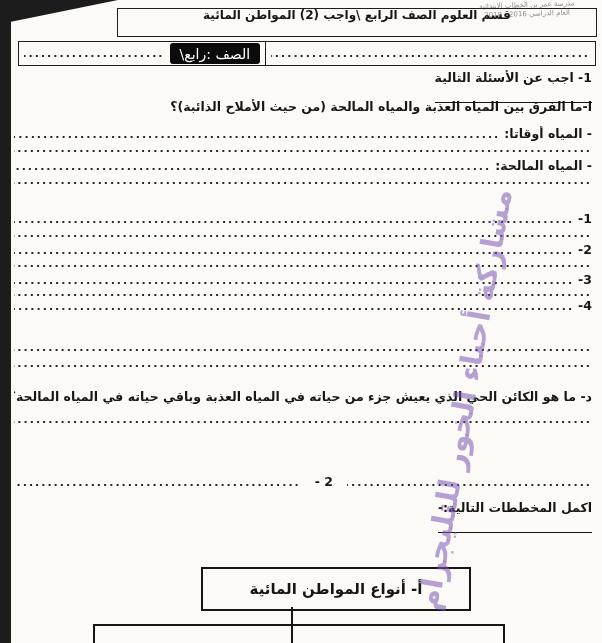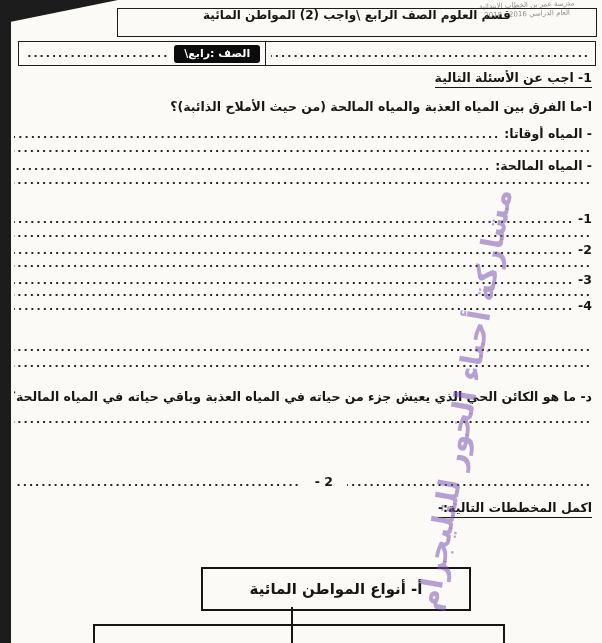--- a/index.html
+++ b/index.html
@@ -14,27 +14,27 @@
   .stamp{position:absolute;top:1px;right:10px;width:130px;font-size:7px;line-height:1.35;
         color:#8d8d8d;text-align:center;transform:rotate(-2deg);z-index:1;}
   .title-box{position:absolute;top:8px;left:117px;right:5px;height:27px;border:1.5px solid #1d1d1d;
         display:flex;align-items:center;justify-content:center;z-index:2;}
   .title-text{font-weight:bold;font-size:12px;border-bottom:1.5px solid #1d1d1d;padding-bottom:14px;}
   .name-row{position:absolute;top:41px;left:18px;right:6px;height:23px;border:1.5px solid #1d1d1d;
         display:flex;z-index:2;}
   .cell{display:flex;align-items:center;gap:5px;padding:0 5px;min-width:0;}
   .cell-name{flex:1.35;border-left:1.5px solid #1d1d1d;}
   .cell-class{flex:1;}
-  .pill{background:#0b0b0b;color:#fff;font-weight:bold;font-size:11px;padding:2.5px 10px;
+  .pill{background:#0b0b0b;color:#fff;font-weight:normal;font-size:14px;padding:2.5px 10px;
         border-radius:3px;white-space:nowrap;}
   
   .ln{position:absolute;left:14px;right:10px;font-size:12.5px;white-space:nowrap;overflow:hidden;z-index:2;}
   .qline,.ansnum,.ans2{display:flex;align-items:baseline;gap:4px;}
   .b{font-weight:bold;text-align:right;}
-  .u{border-bottom:1.5px solid #161616;padding-bottom:2px;font-weight:bold;display:inline-block;}
+  .u{border-bottom:1.5px solid #161616;padding-bottom:17px;font-weight:bold;display:inline-block;}
   .dots{font-size:11px;font-weight:bold;letter-spacing:2px;color:#242424;white-space:nowrap;overflow:hidden;}
   .fill{flex:1;min-width:0;}
   .num{direction:ltr;unicode-bidi:isolate;font-weight:bold;font-size:12.5px;flex:0 0 auto;}
   .seg1{flex:0 0 245px;}
   .sep{padding:0 10px;}
   
   .chart-box{position:absolute;top:567px;left:160px;width:266px;height:40px;border:2px solid #161616;
         display:flex;align-items:center;justify-content:center;font-weight:bold;font-size:15px;z-index:2;margin-left:41px;}
   .cline{position:absolute;background:#161616;z-index:2;}
   .v{width:2px;}

